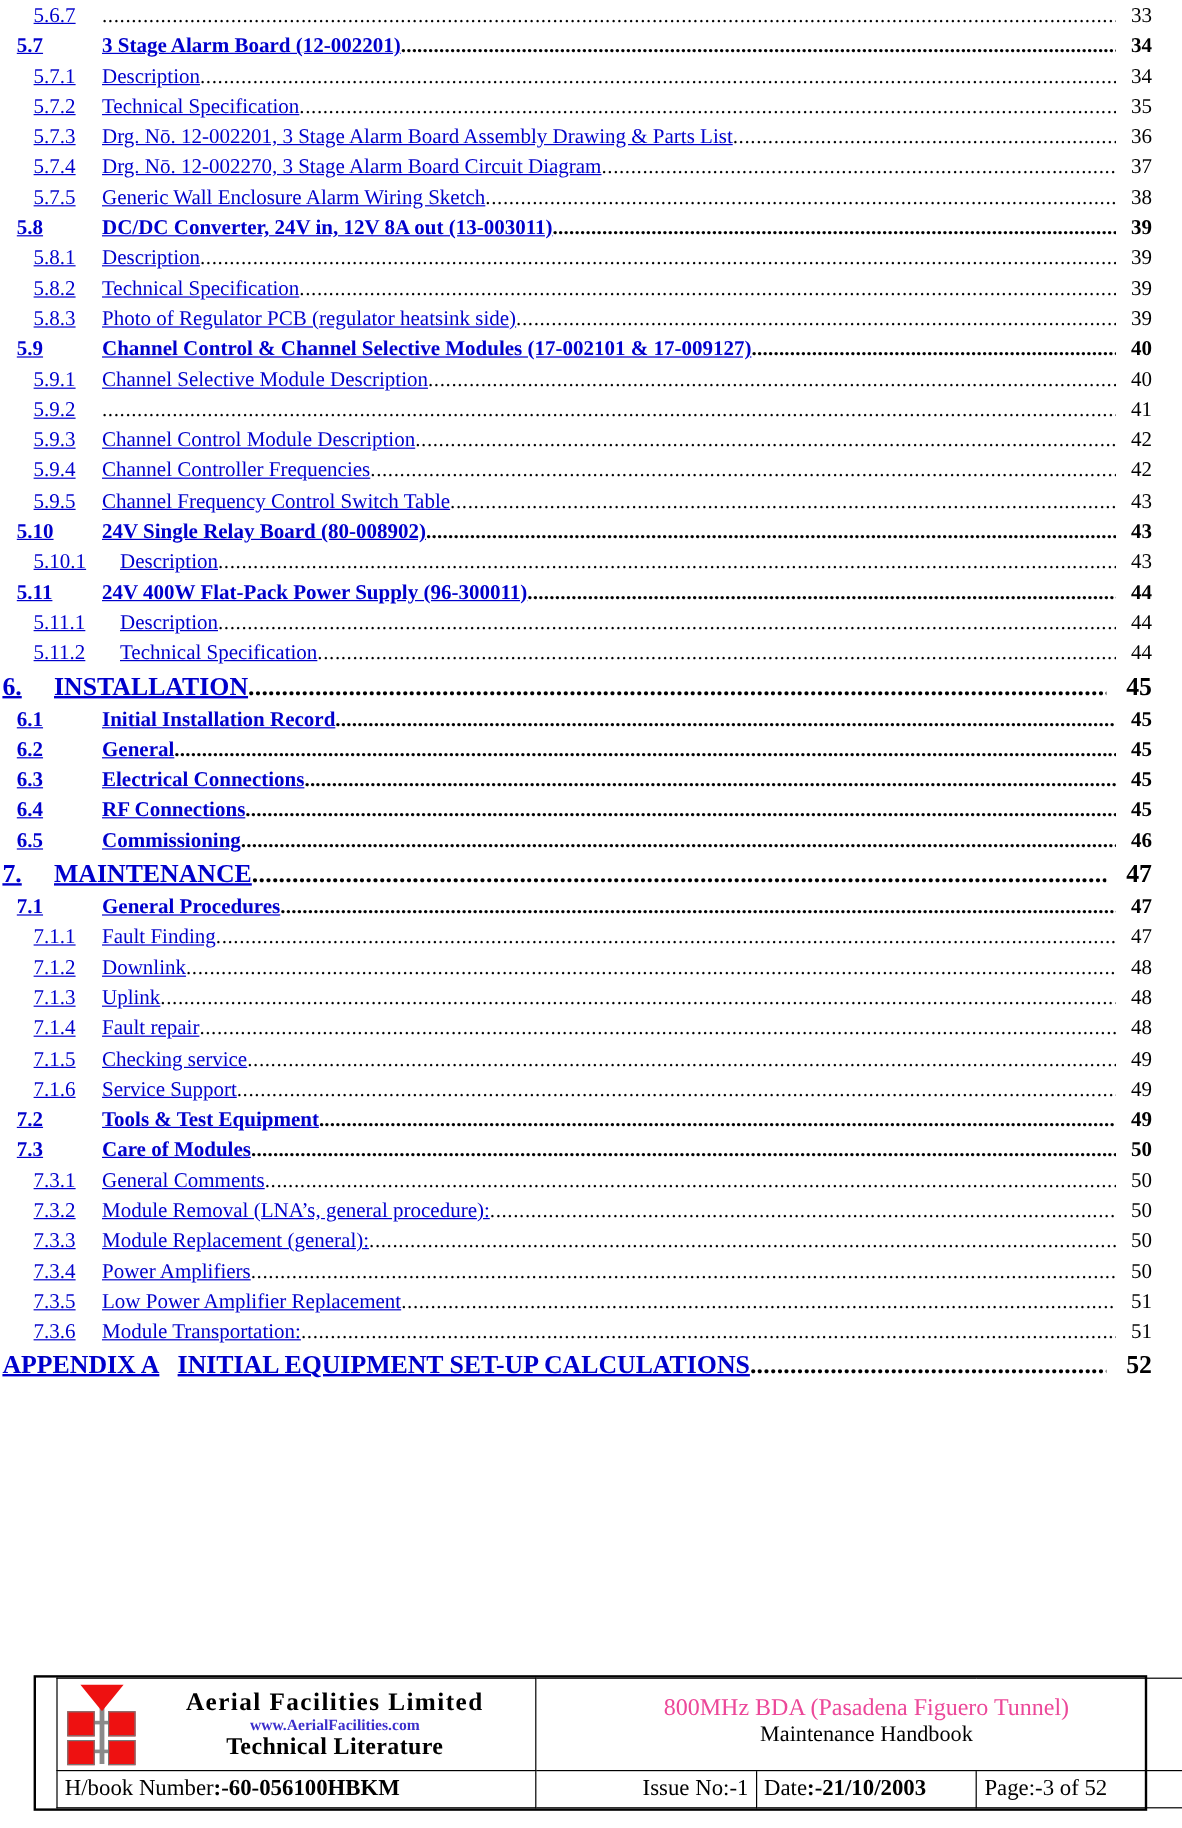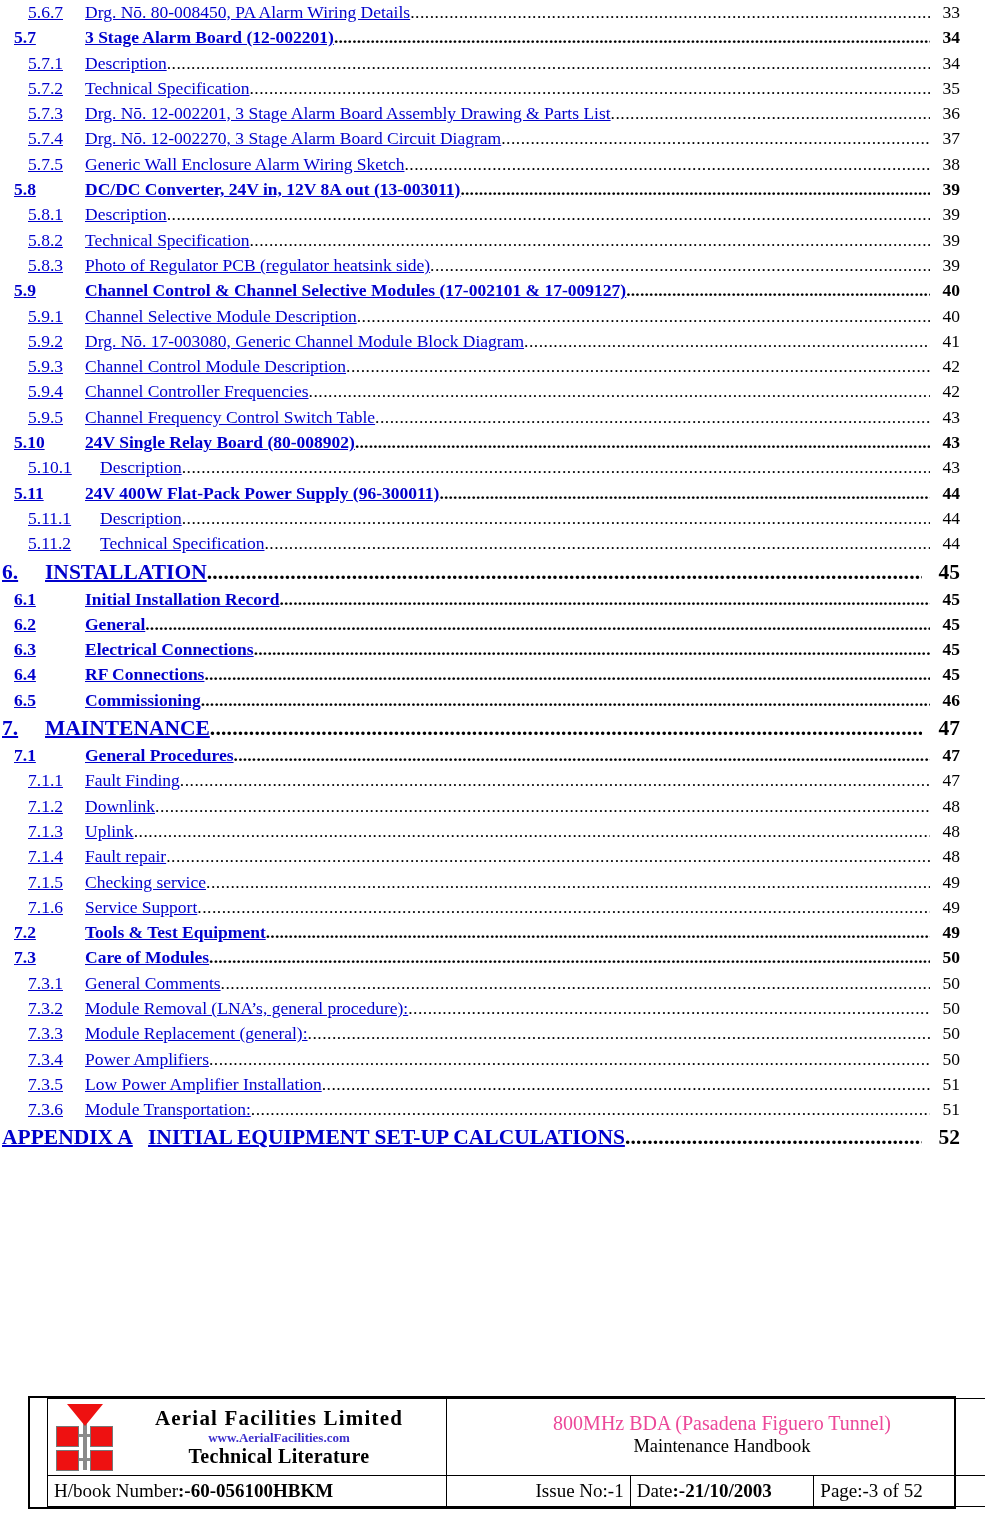--- a/index.html
+++ b/index.html
@@ -246,21 +246,20 @@
   .issue-cell { width: 150px; text-align: right; }
   .date-cell  { width: 196px; text-align: left; }
   .page-cell  { width: 192px; text-align: left; }
 </style>
 </head>
 <body>
 
 <div id="toc">
     <div class="toc-row lvl3">
       <span class="toc-num">5.6.7</span>
-      <span class="toc-title">Drg. Nō. 80-008450, PA Alarm Wiring Details</span>
       <span class="toc-leader"></span>
       <span class="toc-page">33</span>
     </div>
     <div class="toc-row lvl2">
       <span class="toc-num">5.7</span>
       <span class="toc-title">3 Stage Alarm Board (12-002201)</span>
       <span class="toc-leader"></span>
       <span class="toc-page">34</span>
     </div>
     <div class="toc-row lvl3">
@@ -324,21 +323,20 @@
       <span class="toc-page">40</span>
     </div>
     <div class="toc-row lvl3">
       <span class="toc-num">5.9.1</span>
       <span class="toc-title">Channel Selective Module Description</span>
       <span class="toc-leader"></span>
       <span class="toc-page">40</span>
     </div>
     <div class="toc-row lvl3">
       <span class="toc-num">5.9.2</span>
-      <span class="toc-title">Drg. Nō. 17-003080, Generic Channel Module Block Diagram</span>
       <span class="toc-leader"></span>
       <span class="toc-page">41</span>
     </div>
     <div class="toc-row lvl3">
       <span class="toc-num">5.9.3</span>
       <span class="toc-title">Channel Control Module Description</span>
       <span class="toc-leader"></span>
       <span class="toc-page">42</span>
     </div>
     <div class="toc-row lvl3">
@@ -498,21 +496,21 @@
       <span class="toc-page">50</span>
     </div>
     <div class="toc-row lvl3">
       <span class="toc-num">7.3.4</span>
       <span class="toc-title">Power Amplifiers</span>
       <span class="toc-leader"></span>
       <span class="toc-page">50</span>
     </div>
     <div class="toc-row lvl3">
       <span class="toc-num">7.3.5</span>
-      <span class="toc-title">Low Power Amplifier Installation</span>
+      <span class="toc-title">Low Power Amplifier Replacement</span>
       <span class="toc-leader"></span>
       <span class="toc-page">51</span>
     </div>
     <div class="toc-row lvl3">
       <span class="toc-num">7.3.6</span>
       <span class="toc-title">Module Transportation:</span>
       <span class="toc-leader"></span>
       <span class="toc-page">51</span>
     </div>
     <div class="toc-row appendix">

